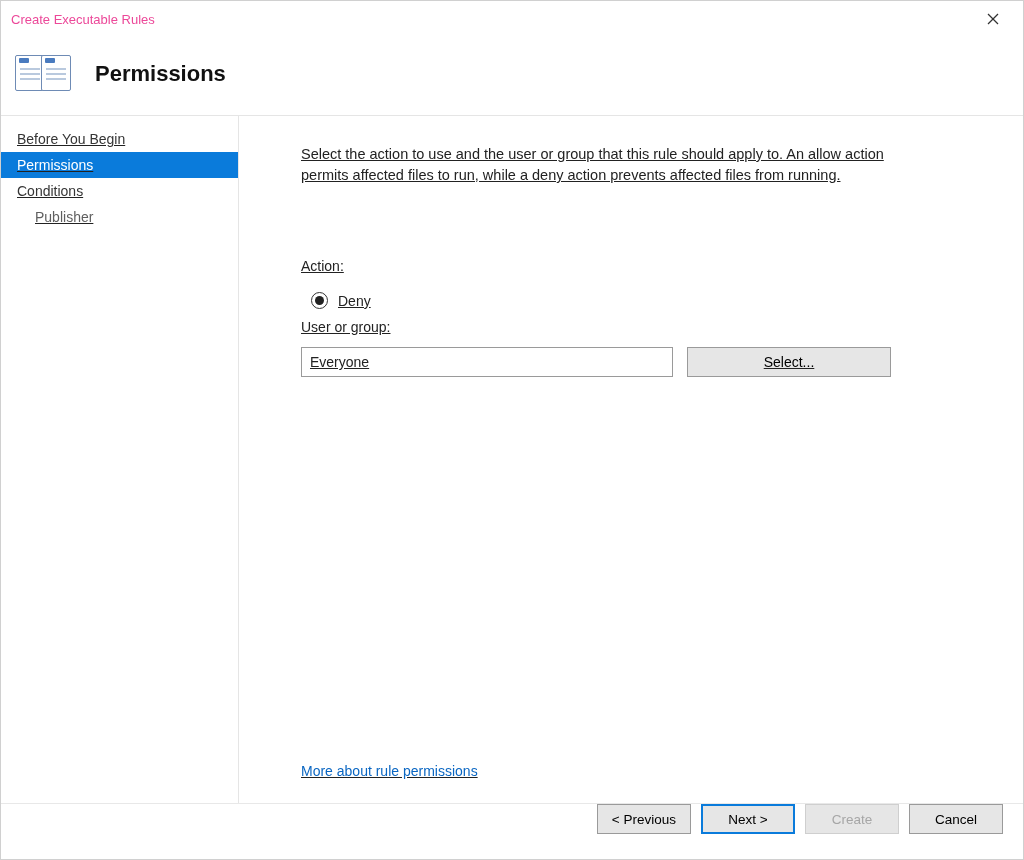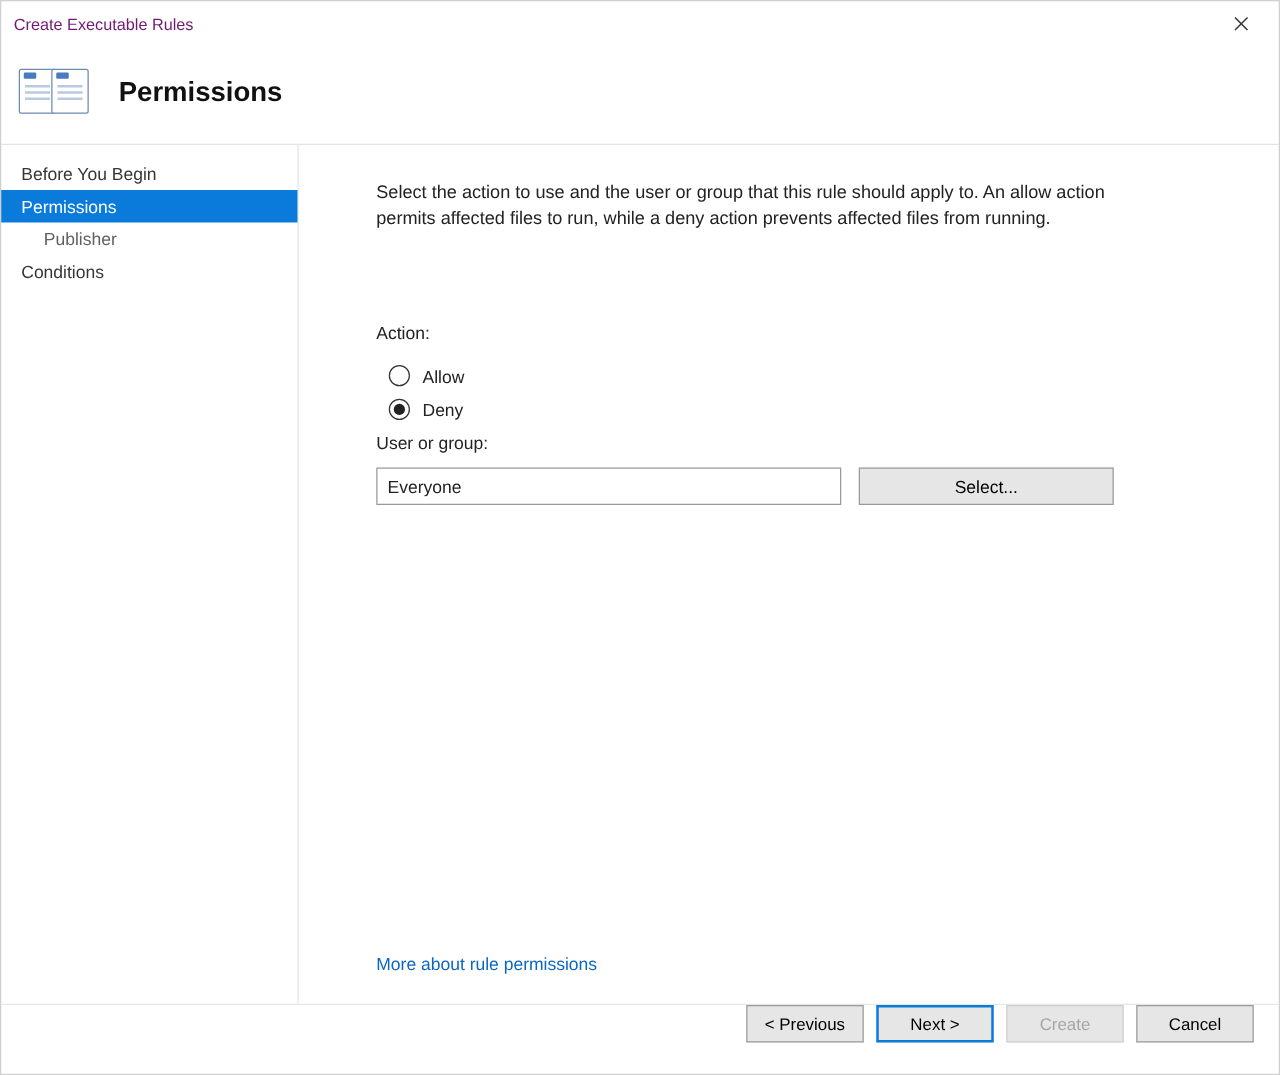--- a/index.html
+++ b/index.html
@@ -18,21 +18,21 @@
     border: 1px solid #d0d0d0;
   }
   .titlebar {
     height: 36px;
     display: flex; align-items: center;
     padding: 0 10px;
   }
   .titlebar .title {
     flex: 1;
     font-size: 13px;
-    color: #701a75;
+    color: #ec4899;
   }
   .titlebar .close {
     width: 40px; height: 30px;
     display: flex; align-items: center; justify-content: center;
     cursor: default;
   }
   .titlebar .close svg { stroke: #333; }
   .header {
     display: flex; align-items: center;
     padding: 14px 14px 18px 14px;
@@ -62,20 +62,21 @@
   .header h1 {
     margin: 0;
     font-size: 22px;
     font-weight: 700;
     color: #111;
   }
   .body {
     flex: 1;
     display: flex;
     min-height: 0;
+    text-decoration: underline;
   }
   .sidebar {
     width: 238px;
     border-right: 1px solid #e5e5e5;
     border-top: 1px solid #e5e5e5;
     padding-top: 10px;
   }
   .nav-item {
     padding: 5px 16px;
     font-size: 14px;
@@ -218,33 +219,29 @@
       </div>
     </div>
     <h1>Permissions</h1>
   </div>
 
   <div class="body">
 
     <div class="sidebar">
       <div class="nav-item">Before You Begin</div>
       <div class="nav-item selected">Permissions</div>
+      <div class="nav-item">Conditions</div>
       <div class="nav-item sub">Publisher</div>
-      <div class="nav-item">Conditions</div>
     </div>
 
     <div class="main">
       <div class="instructions">Select the action to use and the user or group that this rule should apply to. An allow action permits affected files to run, while a deny action prevents affected files from running.</div>
 
       <div class="section-label">Action:</div>
       <div class="radio-group">
-        <div class="radio-row">
-          <div class="radio-outer"></div>
-          <div class="radio-label">Allow</div>
-        </div>
         <div class="radio-row checked">
           <div class="radio-outer">
               <div class="radio-inner"></div>
             </div>
           <div class="radio-label">Deny</div>
         </div>
       </div>
 
       <div class="ug-label">User or group:</div>
       <div class="ug-row">

